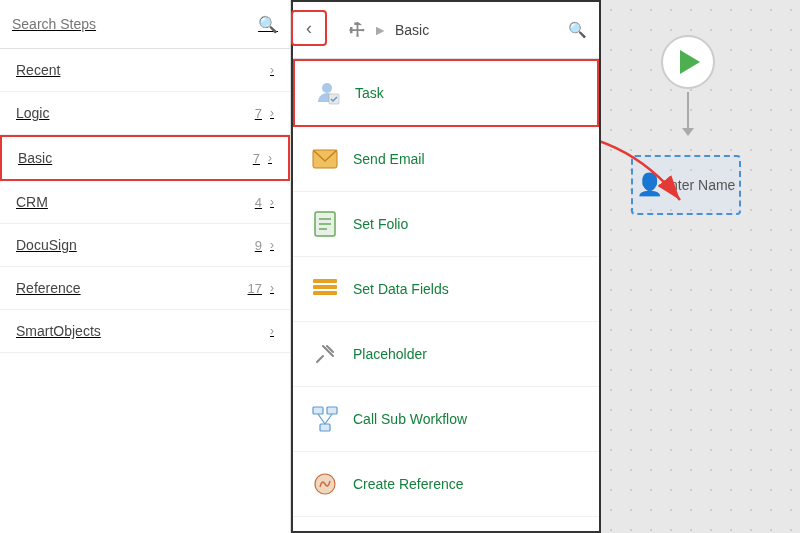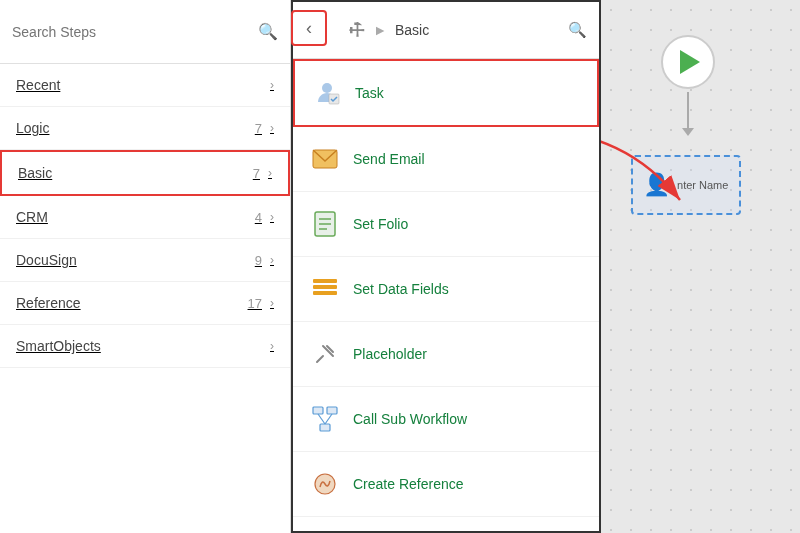--- a/index.html
+++ b/index.html
@@ -20,23 +20,24 @@
       height: 533px;
       background: #fff;
       border-right: 1px solid #ddd;
       z-index: 10;
     }
 
     .search-bar {
       display: flex;
       align-items: center;
       padding: 0 12px;
-      height: 64px;
+      height: 49px;
       border-bottom: 1px solid #e0e0e0;
       background: #fff;
+      text-decoration: underline;
     }
 
     .search-bar input {
       border: none;
       outline: none;
       font-size: 14px;
       color: #666;
       flex: 1;
       background: transparent;
     }
@@ -445,21 +446,21 @@
 
     <div class="play-btn">
       <div class="play-triangle"></div>
     </div>
 
     <div class="connector-line-v"></div>
     <div class="arrow-down"></div>
 
     <div class="node-box">
       <span class="node-icon">👤</span>
-      <span style="font-size:11px;color:#555;">nter Name</span>
+      <span style="font-size:14px;color:#555;">nter Name</span>
     </div>
   </div>
 </div>
 
 <svg class="red-arrow-svg" viewBox="0 0 800 533" xmlns="http://www.w3.org/2000/svg">
   <defs>
     <marker id="arrowhead" markerWidth="10" markerHeight="7" refX="10" refY="3.5" orient="auto">
       <polygon points="0 0, 10 3.5, 0 7" fill="#e53935"></polygon>
     </marker>
   </defs>

